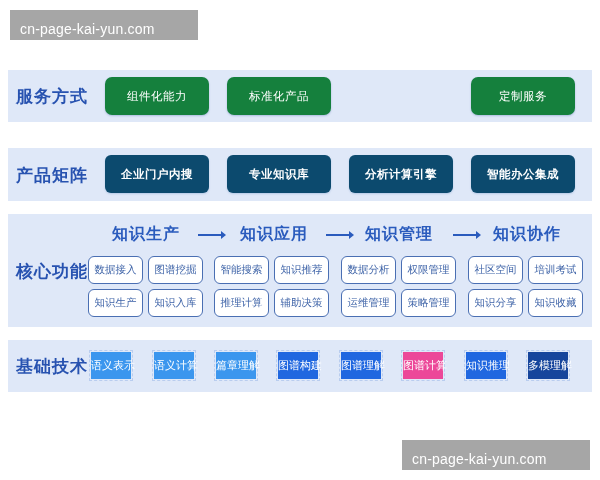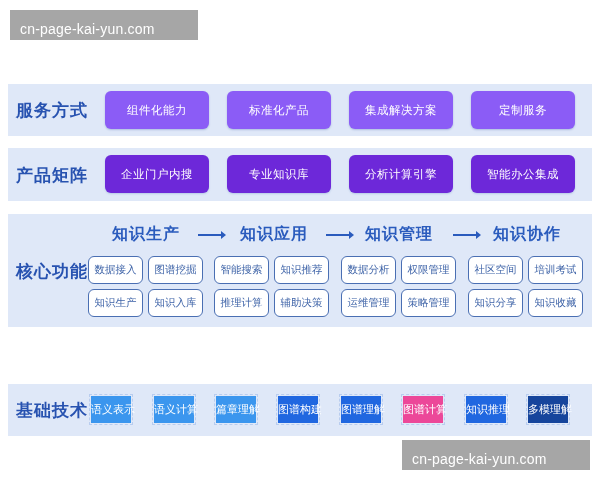--- a/index.html
+++ b/index.html
@@ -30,36 +30,36 @@
     position: absolute;
     left: 8px;
     color: #2752b0;
     font-size: 17px;
     font-weight: bold;
     letter-spacing: 1px;
     white-space: nowrap;
   }
 
   
-  .row-service { top: 84px; height: 52px; }
+  .row-service { top: 70px; height: 52px; }
   .row-service .row-label { top: 15px; }
   .btn {
     position: absolute;
     width: 104px;
     height: 38px;
     top: 7px;
     border-radius: 6px;
     color: #ffffff;
     font-size: 11.5px;
     line-height: 38px;
     text-align: center;
     letter-spacing: 0.5px;
   }
-  .btn-dark { background: #8b5cf6; box-shadow: 0 1px 2px rgba(20,60,150,0.25); }
-  .btn-light { background: #6d28d9; box-shadow: 0 1px 2px rgba(20,80,160,0.2); }
+  .btn-dark { background: #15803d; box-shadow: 0 1px 2px rgba(20,60,150,0.25); border-radius: 7px; }
+  .btn-light { background: #0c4a6e; box-shadow: 0 1px 2px rgba(20,80,160,0.2); font-weight: bold; }
 
   
   .row-product { top: 148px; height: 53px; }
   .row-product .row-label { top: 16px; }
 
   
   .row-core { top: 214px; height: 113px; }
   .row-core .row-label { top: 46px; }
   .stage-title {
     position: absolute;
@@ -94,21 +94,21 @@
     border-radius: 6px;
     background: #ffffff;
     color: #3f64a8;
     font-size: 10.5px;
     line-height: 25px;
     text-align: center;
     white-space: nowrap;
   }
 
   
-  .row-base { top: 340px; height: 52px; margin-top: 44px; }
+  .row-base { top: 340px; height: 52px; }
   .row-base .row-label { top: 15px; }
   .tech {
     position: absolute;
     top: 12px;
     width: 40px;
     height: 27px;
     border-radius: 0;
     color: #ffffff;
     font-size: 11px;
     line-height: 27px;
@@ -120,21 +120,20 @@
 </style>
 </head>
 <body>
 
 <div class="watermark wm-top">cn-page-kai-yun.com</div>
 
 <div class="row row-service">
   <div class="row-label">服务方式</div>
   <div class="btn btn-dark" style="left:97px">组件化能力</div>
   <div class="btn btn-dark" style="left:219px">标准化产品</div>
-  <div class="btn btn-dark" style="left:341px">集成解决方案</div>
   <div class="btn btn-dark" style="left:463px">定制服务</div>
 </div>
 
 <div class="row row-product">
   <div class="row-label">产品矩阵</div>
   <div class="btn btn-light" style="left:97px">企业门户内搜</div>
   <div class="btn btn-light" style="left:219px">专业知识库</div>
   <div class="btn btn-light" style="left:341px">分析计算引擎</div>
   <div class="btn btn-light" style="left:463px">智能办公集成</div>
 </div>

